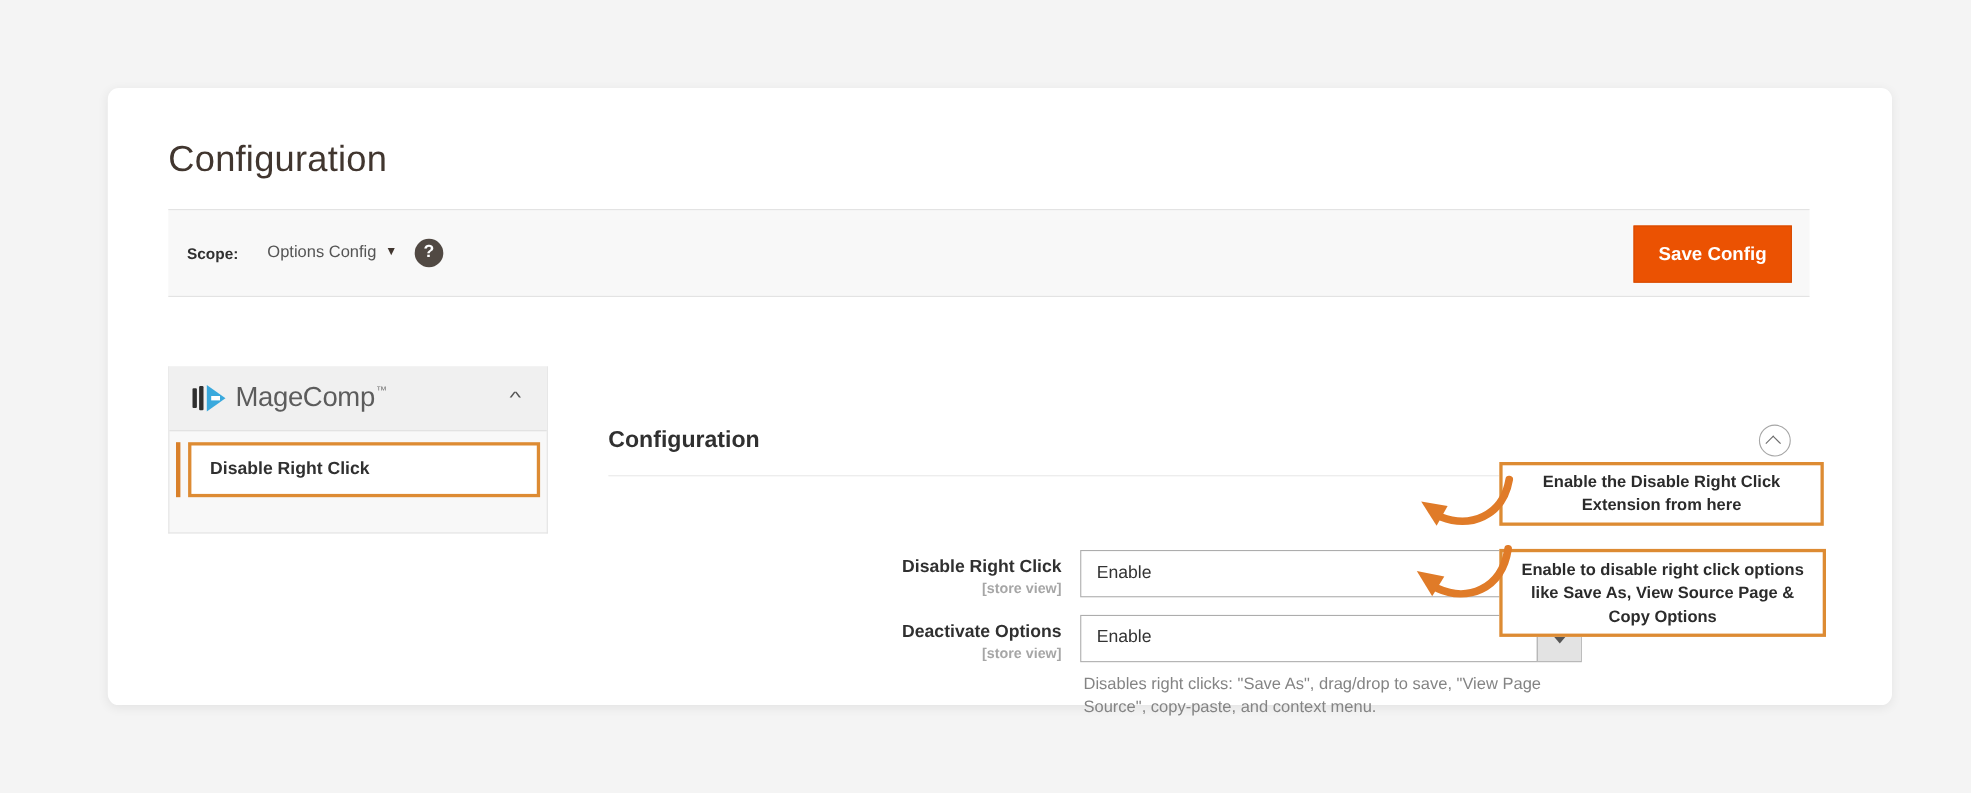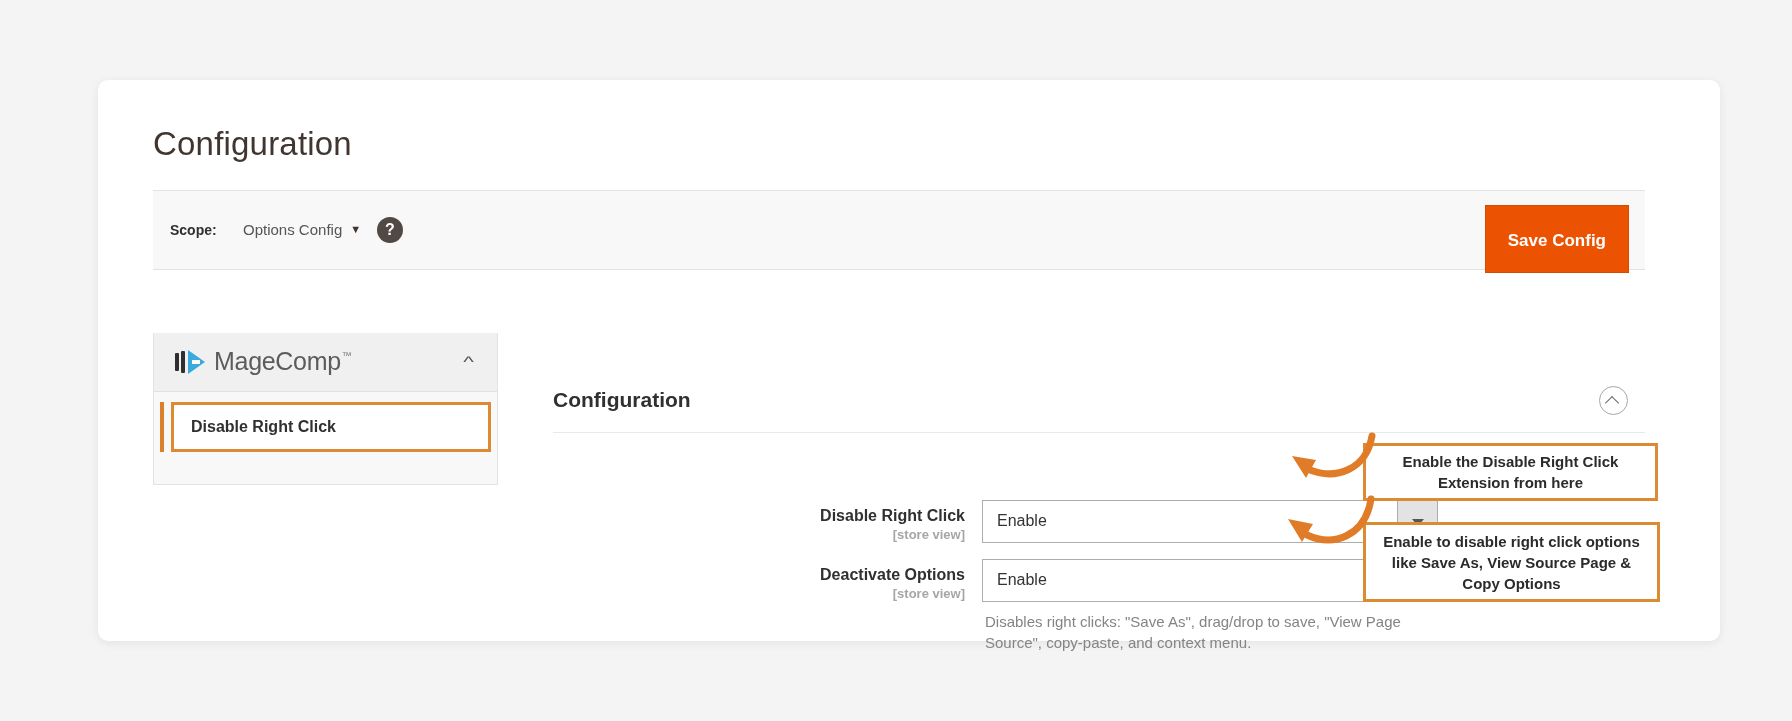--- a/index.html
+++ b/index.html
@@ -89,22 +89,22 @@
     font-size: 16px;
     font-weight: bold;
     text-align: center;
     line-height: 26px;
     cursor: pointer;
   }
   .save-config-btn {
     position: absolute;
     right: 16px;
     top: 14px;
-    padding: 10px 22px;
-    height: 68px;
+    padding: 0 22px;
+    height: 52px;
     line-height: 50px;
     background: #eb5202;
     border: 1px solid #d74b00;
     color: #ffffff;
     font-size: 17px;
     font-weight: bold;
     cursor: pointer;
     box-sizing: border-box;
     text-align: center;
   }
@@ -345,21 +345,20 @@
     box-sizing: border-box;
     text-align: center;
     font-size: 15px;
     font-weight: bold;
     color: #2b2b2b;
     line-height: 21px;
     display: flex;
     align-items: center;
     justify-content: center;
     padding: 4px 10px;
-    margin-top: 23px;
   }
   .callout.c1 {
     left: 1363px;
     top: 420px;
     width: 295px;
     height: 58px;
   }
   .callout.c2 {
     left: 1363px;
     top: 499px;

